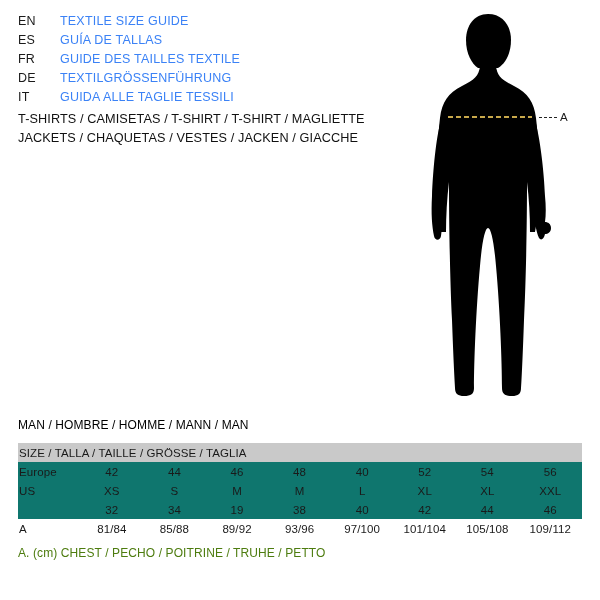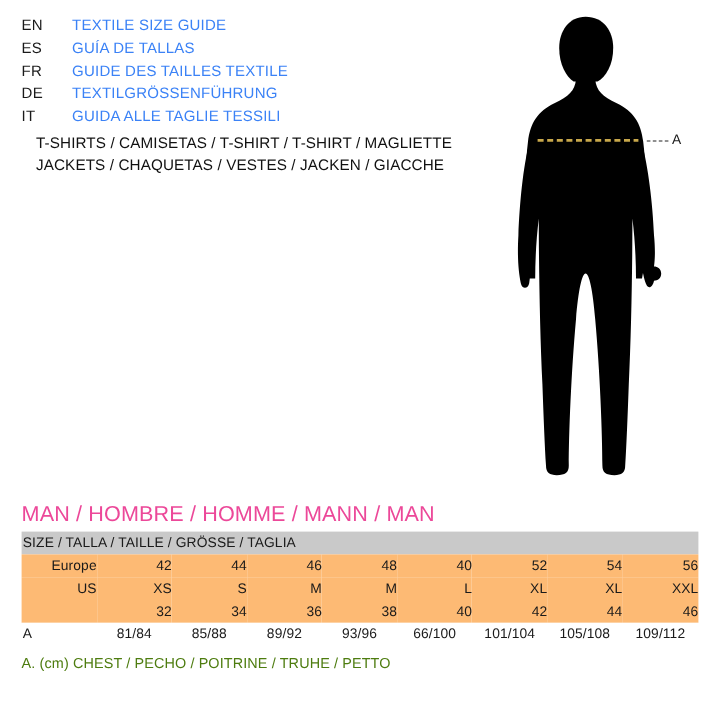--- a/index.html
+++ b/index.html
@@ -43,21 +43,20 @@
   .lang-text {
     color: #3b82f6;
   }
 
   
   .cat-block {
     position: absolute;
     left: 18px;
     top: 110px;
     width: 380px;
-    margin-left: 12px;
   }
   .cat-row {
     font-size: 12.7px;
     line-height: 19px;
     letter-spacing: 0.1px;
     color: #111;
   }
 
   
   .figure-wrap {
@@ -85,44 +84,44 @@
     width: 18px;
     height: 1px;
     border-top: 1.4px dashed #222;
   }
 
   
   .man-heading {
     position: absolute;
     left: 18px;
     top: 418px;
-    font-size: 18px;
-    letter-spacing: 0.1px;
-    color: #ec4899;
+    font-size: 12px;
+    letter-spacing: 0.1px;
+    color: #000000;
   }
 
   
   .size-table {
     position: absolute;
     left: 18px;
     top: 443px;
     width: 564px;
     border-collapse: collapse;
     table-layout: fixed;
     font-size: 11.5px;
   }
   .size-table td {
     padding: 0;
     height: 19px;
     vertical-align: middle;
     color: #1a1a1a;
     letter-spacing: 0.1px;
   }
   .size-table tr.shade-dark td { background: #c9c9c9; margin-left: 19px; }
-  .size-table tr.shade-light td { background: #fdba74; text-align: right; }
+  .size-table tr.shade-light td { background: #0f766e; }
   .size-table tr.shade-white td { background: #ffffff; }
   .col-label { width: 88px; padding-left: 1px !important; text-align: left; }
   .cell { text-align: center; }
 
   
   .footnote {
     position: absolute;
     left: 18px;
     top: 546px;
     font-size: 12px;
@@ -234,35 +233,35 @@
         <td class="cell">L</td>
         <td class="cell">XL</td>
         <td class="cell">XL</td>
         <td class="cell">XXL</td>
       </tr>
 
       <tr class="shade-light">
         <td class="col-label"></td>
         <td class="cell">32</td>
         <td class="cell">34</td>
-        <td class="cell">36</td>
+        <td class="cell">19</td>
         <td class="cell">38</td>
         <td class="cell">40</td>
         <td class="cell">42</td>
         <td class="cell">44</td>
         <td class="cell">46</td>
       </tr>
 
       <tr class="shade-white">
         <td class="col-label">A</td>
         <td class="cell">81/84</td>
         <td class="cell">85/88</td>
         <td class="cell">89/92</td>
         <td class="cell">93/96</td>
-        <td class="cell">66/100</td>
+        <td class="cell">97/100</td>
         <td class="cell">101/104</td>
         <td class="cell">105/108</td>
         <td class="cell">109/112</td>
       </tr>
     </tbody>
   </table>
 
   <div class="footnote">A. (cm) CHEST / PECHO / POITRINE / TRUHE / PETTO</div>
 
 </div>

